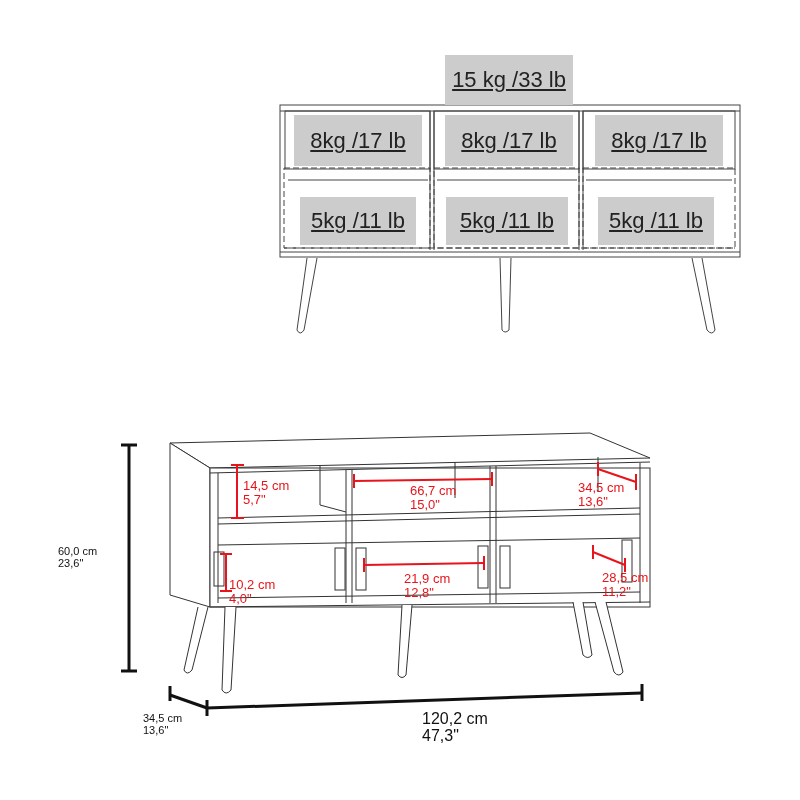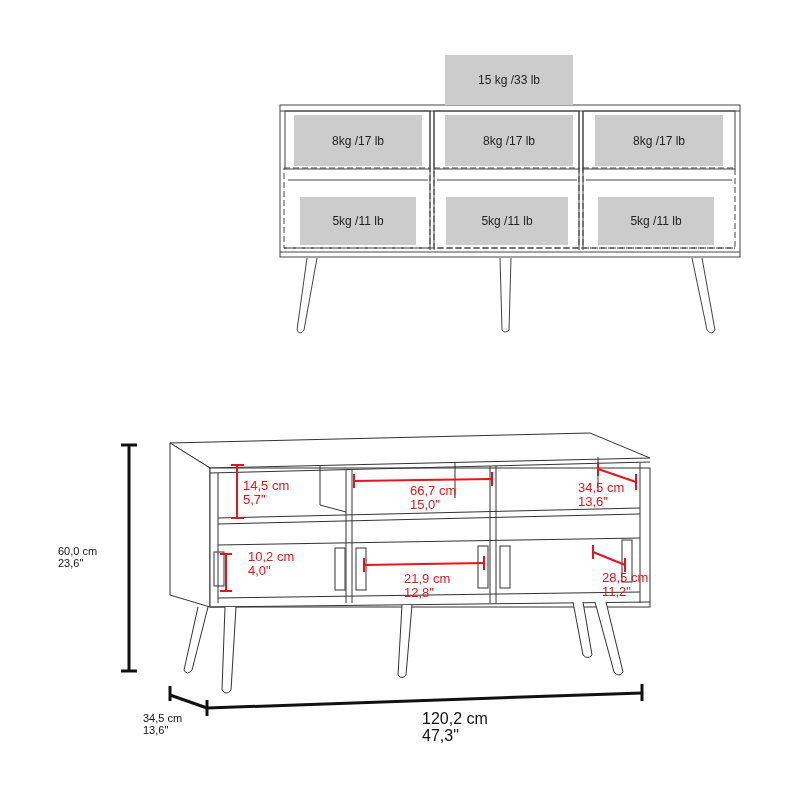--- a/index.html
+++ b/index.html
@@ -1,19 +1,19 @@
 <!DOCTYPE html>
 <html><head>
 <meta charset="utf-8">
 <style>
   html, body { margin: 0; padding: 0; background: #ffffff; }
   body { width: 800px; height: 800px; position: relative; overflow: hidden; font-family: "Liberation Sans", "DejaVu Sans", sans-serif; }
   svg { position: absolute; left: 0; top: 0; }
   .lbl { position: absolute; white-space: nowrap; line-height: 1.05; }
-  .load { position: absolute; background: #cccccc; color: #222; display: flex; align-items: center; justify-content: center; font-size: 12px; }
+  .load { position: absolute; background: #cccccc; color: #222; display: flex; align-items: center; justify-content: center; font-size: 22px; text-decoration: underline; }
   .red { color: #e8141b; font-size: 13px; }
   .blk { color: #111; font-size: 11px; }
   .blk-sm { color: #111; font-size: 16px; }
 </style>
 </head>
 <body>
 
 <svg width="800" height="800">
   <g stroke="#444" fill="none" stroke-width="1">
     <rect x="280" y="105" width="460" height="152" fill="#fff"></rect>
@@ -122,21 +122,21 @@
   <div>5,7"</div>
 </div>
 <div class="lbl red" style="left:410px;top:484px;">
   <div>66,7 cm</div>
   <div>15,0"</div>
 </div>
 <div class="lbl red" style="left:578px;top:481px;">
   <div>34,5 cm</div>
   <div>13,6"</div>
 </div>
-<div class="lbl red" style="left:229px;top:550px;margin-left:19px;">
+<div class="lbl red" style="left:229px;top:578px;">
   <div>10,2 cm</div>
   <div>4,0"</div>
 </div>
 <div class="lbl red" style="left:404px;top:572px;">
   <div>21,9 cm</div>
   <div>12,8"</div>
 </div>
 <div class="lbl red" style="left:602px;top:571px;">
   <div>28,5 cm</div>
   <div>11,2"</div>

